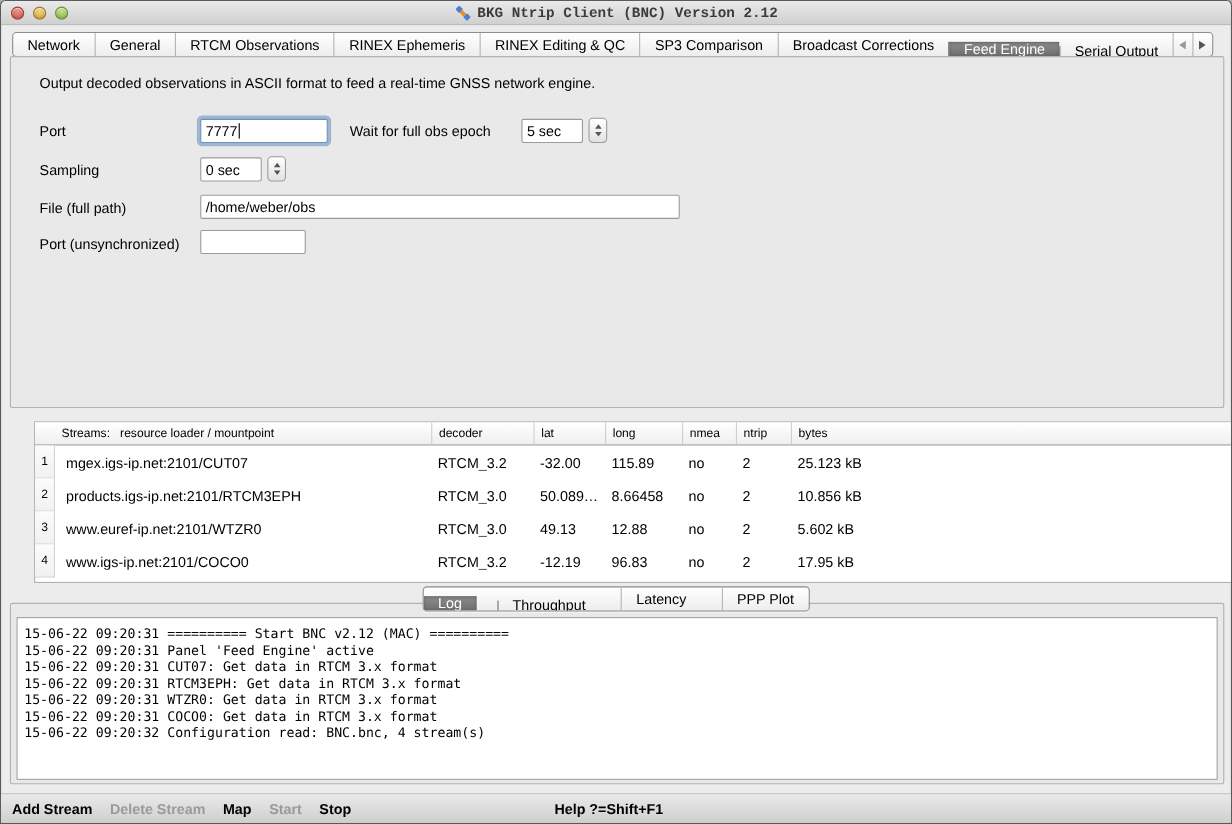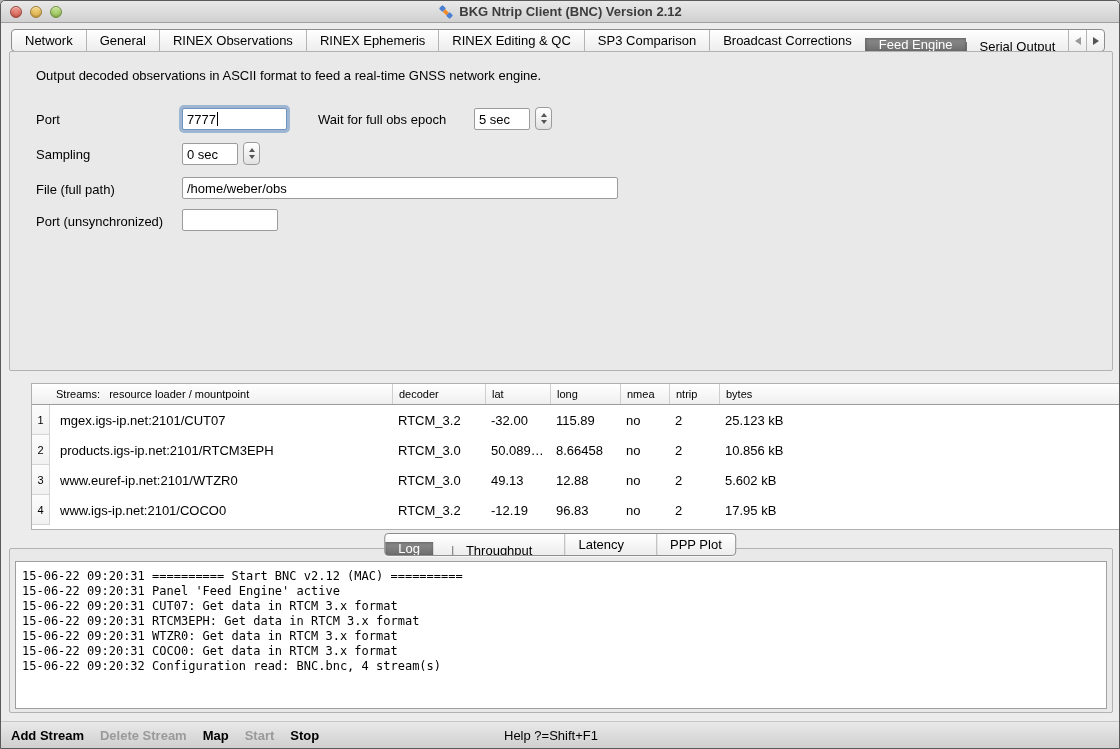--- a/index.html
+++ b/index.html
@@ -15,21 +15,21 @@
     background:linear-gradient(#e9e9e9,#d0d0d0);
     border-bottom:1px solid #a0a0a0; border-radius:4px 4px 0 0;
     display:flex; align-items:center; justify-content:center;
   }
   .traffic { position:absolute; left:9px; top:5px; display:flex; gap:8px; }
   .light { width:12px; height:12px; border-radius:50%;
     box-shadow: inset 0 1px 1px rgba(255,255,255,.7), inset 0 -1px 1px rgba(0,0,0,.15); }
   .light.red    { background:radial-gradient(circle at 50% 30%, #ef9289, #c44e42); border:1px solid #9d4038; }
   .light.yellow { background:radial-gradient(circle at 50% 30%, #f3d37a, #cf9c3a); border:1px solid #9f7c2f; }
   .light.green  { background:radial-gradient(circle at 50% 30%, #c1e08a, #84ae46); border:1px solid #6c8f39; }
-  .title { font-size:13px; font-weight:bold; color:#3c3c3c; display:flex; gap:5px; }
+  .title { font-size:13px; font-weight:bold; color:#3c3c3c; display:flex; gap:5px;font-family:Liberation Mono, monospace; }
   .app-icon { width:16px; height:16px; display:inline-block; }
   
   .seg {
     display:inline-flex; height:23px; border:1px solid #8d8d8d; border-radius:4px;
     overflow:hidden; background:linear-gradient(#ffffff,#ededed);
     box-shadow:0 1px 0 rgba(255,255,255,.6);
   }
   .seg .tab {
     display:flex; align-items:center; padding:0 13px; font-size:13px;
     white-space:nowrap; border-left:1px solid #b4b4b4; cursor:default;
@@ -99,21 +99,21 @@
   .log-line { white-space:pre; }
   
   .statusbar {
     position:absolute; left:0; right:0; bottom:0; height:27px;
     background:linear-gradient(#e9e9e9,#cfcfcf); border-top:1px solid #c6c6c6;
     display:flex; align-items:center; font-size:13px; font-weight:bold;
   }
   .sb-btn { margin-left:16px; cursor:default; }
   .sb-btn.first { margin-left:10px; }
   .sb-btn.disabled { color:#9a9a9a; font-weight:bold; }
-  .sb-help { position:absolute; left:503px; font-weight:normal; }
+  .sb-help { position:absolute; left:503px; font-weight:bold; }
 </style>
 </head>
 <body>
 
 <div class="window">
 
   <div class="titlebar">
     <div class="traffic">
       <div class="light red"></div>
       <div class="light yellow"></div>
@@ -127,41 +127,41 @@
           <rect x="5.5" y="6.5" width="5" height="3.5" fill="#f08a24"></rect>
         </g>
       </svg>
       <span>BKG Ntrip Client (BNC) Version 2.12</span>
     </div>
   </div>
 
   <div class="main-tabs seg">
     <div class="tab">Network</div>
     <div class="tab">General</div>
-    <div class="tab">RINEX Observations</div>
+    <div class="tab">RTCM Observations</div>
     <div class="tab">RINEX Ephemeris</div>
     <div class="tab">RINEX Editing &amp; QC</div>
     <div class="tab">SP3 Comparison</div>
     <div class="tab">Broadcast Corrections</div>
     <div class="tab sel">Feed Engine</div>
     <div class="tab">Serial Output</div>
     <div class="arrowseg">
         <div class="tri-l"></div>
       </div>
     <div class="arrowseg">
         <div class="tri-r"></div>
       </div>
   </div>
 
   <div class="pane"></div>
 
   <div class="instruction">Output decoded observations in ASCII format to feed a real-time GNSS network engine.</div>
 
   <div class="flabel" style="left:35px; top:111px;">Port</div>
-  <div class="inputbox focus" style="left:181px; top:107px; width:105px;">
+  <div class="inputbox focus" style="left:181px; top:107px; width:116px;">
     <span>7777</span>
       <span class="caret"></span>
   </div>
 
   <div class="flabel" style="left:317px; top:111px;">Wait for full obs epoch</div>
   <div class="inputbox" style="left:473px; top:107px; width:56px;">
     <span>5 sec</span>
   </div>
   <div class="spinner" style="left:534px; top:106px;">
     <div class="sp-up"></div>

